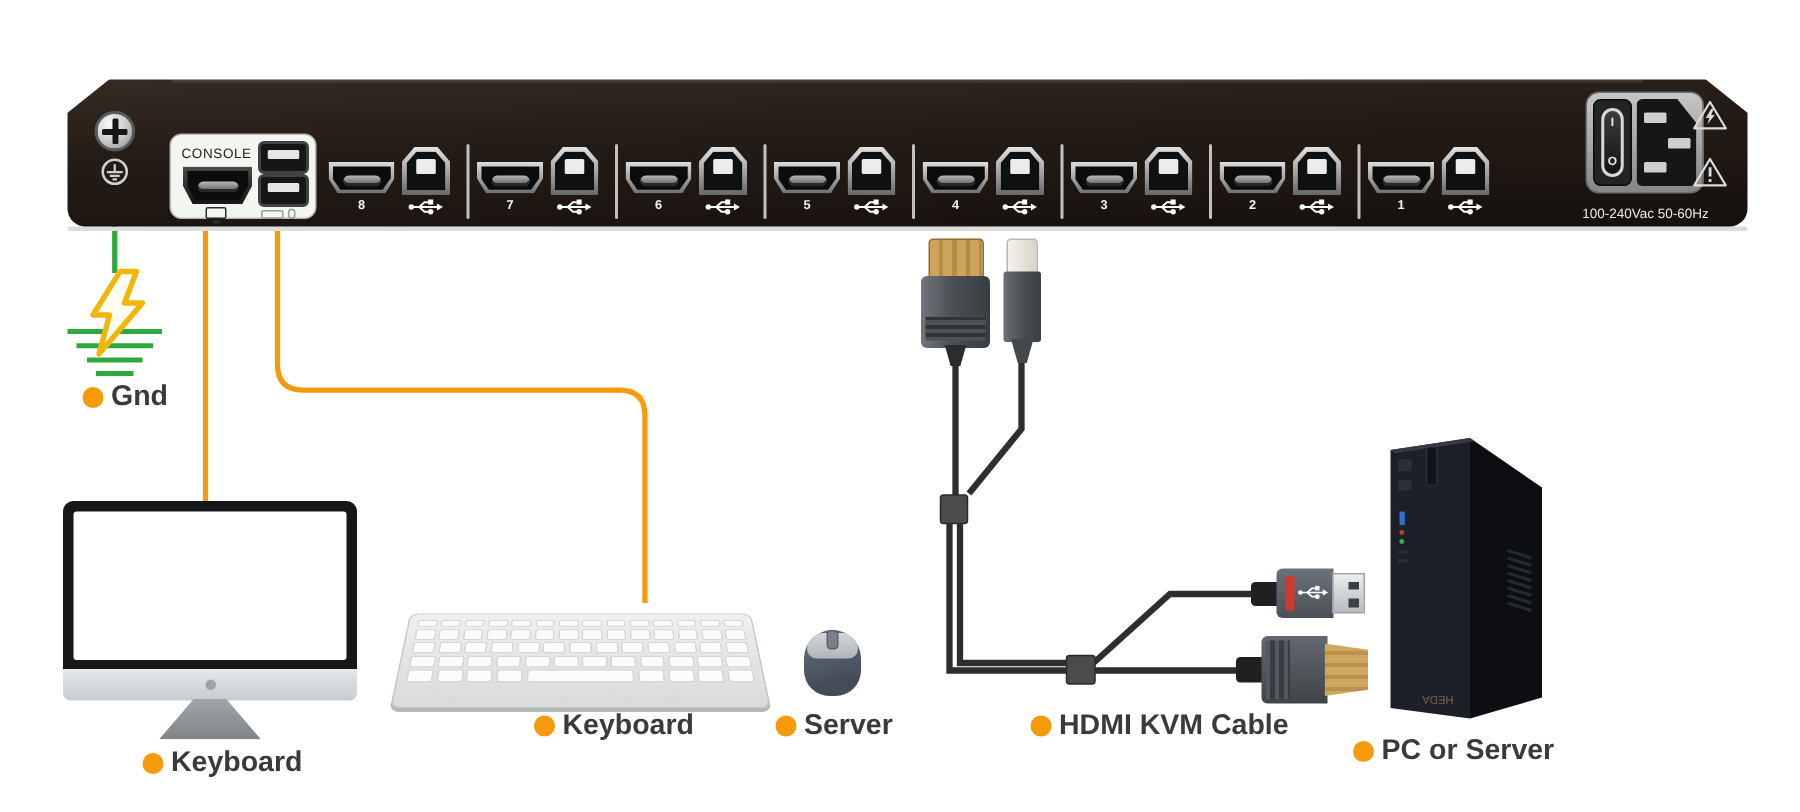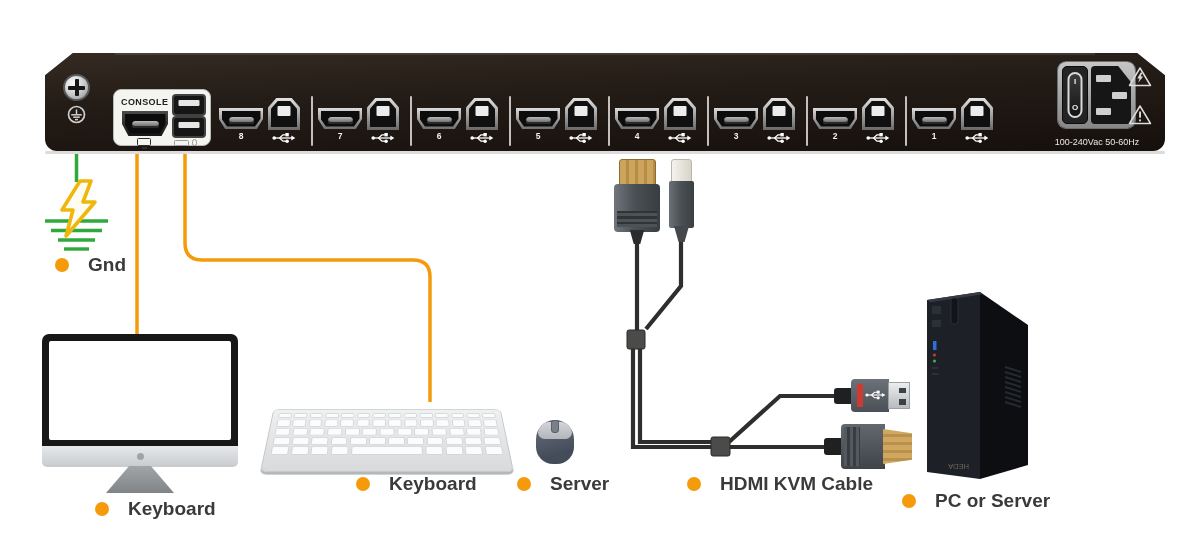--- a/index.html
+++ b/index.html
@@ -36,21 +36,21 @@
     background:radial-gradient(circle at 35% 30%,#fdfdfd,#c6c6c6 55%,#8c8c8c);
     border:2px solid #5a5a5a;}
   .screw-bar{position:absolute;background:#161616;border-radius:1px;}
   .screw-v{left:10px;top:3px;width:3.5px;height:17px;}
   .screw-h{left:3px;top:10px;width:17px;height:3.5px;}
   #gnd-term{left:22px;top:52px;}
 
   
   #console{left:68px;top:36px;width:98px;height:57px;background:#F4F4F1;
     border:1px solid #b9b9b6;border-radius:8px;}
-  #console-label{position:absolute;left:7px;top:7px;font-size:9px;font-weight:bold;
+  #console-label{position:absolute;left:7px;top:7px;font-size:9px;font-weight:normal;
     letter-spacing:.4px;color:#222;}
   .hdmi{clip-path:polygon(0 0,100% 0,100% 52%,86% 100%,14% 100%,0 52%);}
   .hdmi-in{position:absolute;inset:2.5px;clip-path:polygon(0 0,100% 0,100% 52%,86% 100%,14% 100%,0 52%);background:#0c0c0c;}
   .hdmi-slot{position:absolute;left:7px;right:7px;top:6px;height:7px;border-radius:4px;
     background:linear-gradient(180deg,#b9b9b9,#555);box-shadow:inset 0 -2px 0 #282828;}
   #console-hdmi{position:absolute;left:8px;top:21px;width:46px;height:25px;
     background:linear-gradient(180deg,#4a4a4a,#161616);}
   #console-hdmi .hdmi-slot{top:7px;}
   .mon-ico{position:absolute;left:23px;top:48px;width:14px;height:8px;
     border:1.7px solid #2c2c2c;border-radius:1.5px;background:transparent;}
@@ -163,21 +163,21 @@
   #hdmi-r-ribs{position:absolute;left:3px;top:3px;width:16px;height:39px;
     background:repeating-linear-gradient(90deg,#53595f 0 3px,#383d42 3px 6px);}
   #hdmi-r-plug{left:883px;top:429px;width:29px;height:35px;
     background:repeating-linear-gradient(180deg,#cfa75f 0 5px,#b9914c 5px 8px);
     clip-path:polygon(0 0,100% 12%,100% 88%,0 100%);}
 
   
   #pc-svg{left:917px;top:289px;}
 
   
-  .label{position:absolute;display:flex;align-items:center;gap:19px;}
+  .label{position:absolute;display:flex;align-items:center;gap:5px;}
   .dot{width:14px;height:14px;border-radius:50%;background:var(--orange);flex:none;}
   .ltext{font-size:19px;font-weight:600;color:var(--label);white-space:nowrap;}
 </style>
 </head>
 <body>
 
 <div id="stage">
 
   <svg id="wires" width="1200" height="541" viewBox="0 0 1200 541">
     <path class="wire green" d="M76.5,124 V182"></path>

